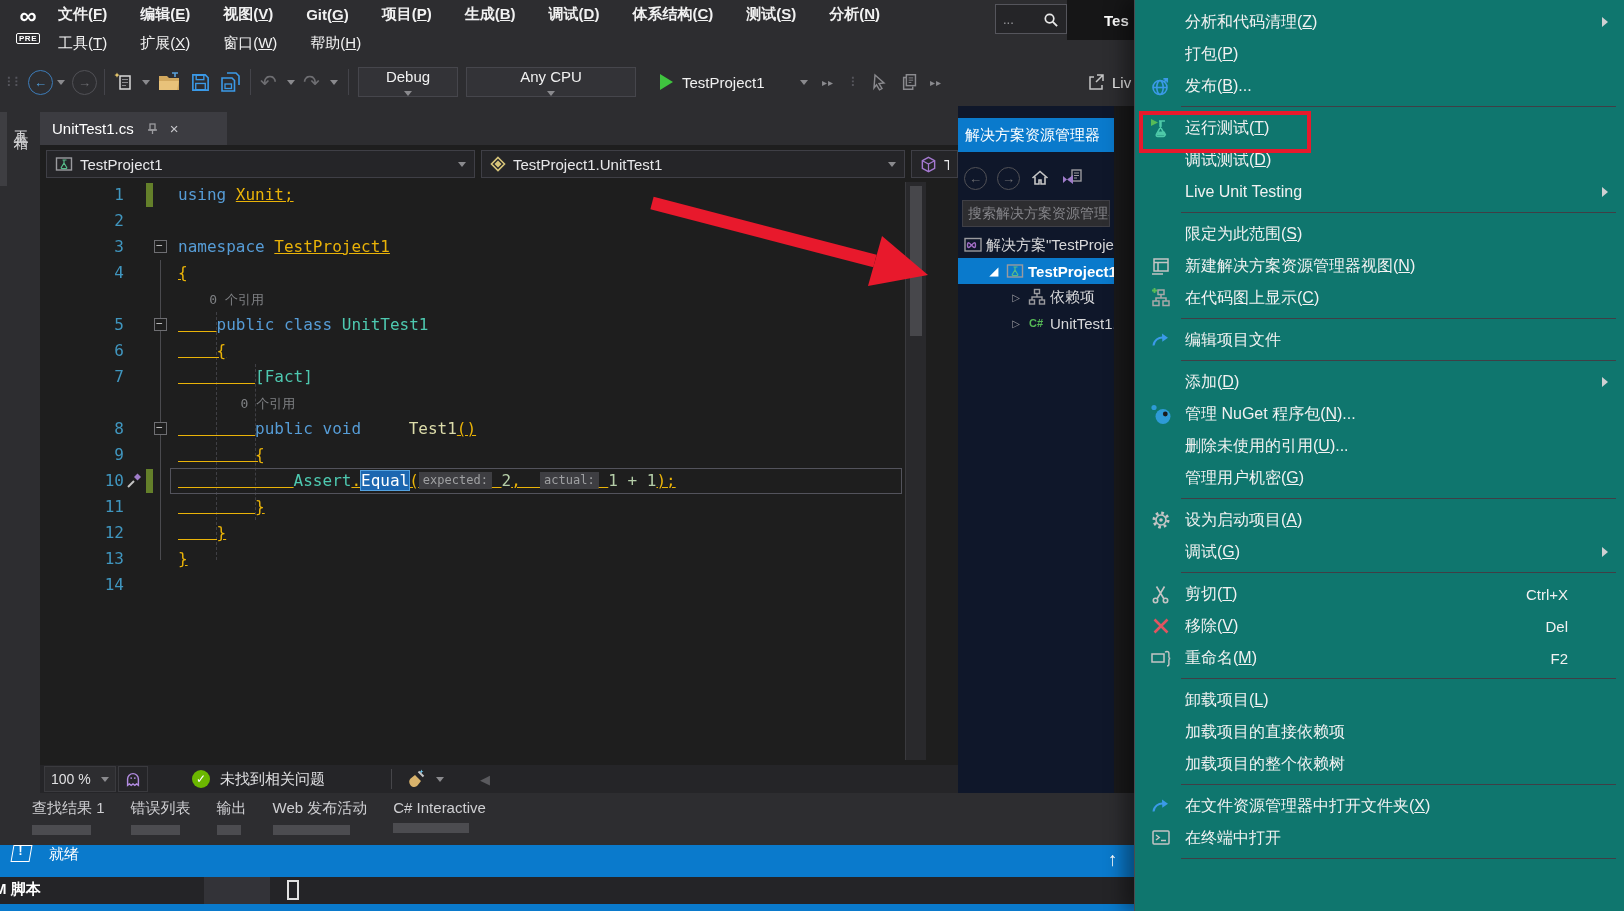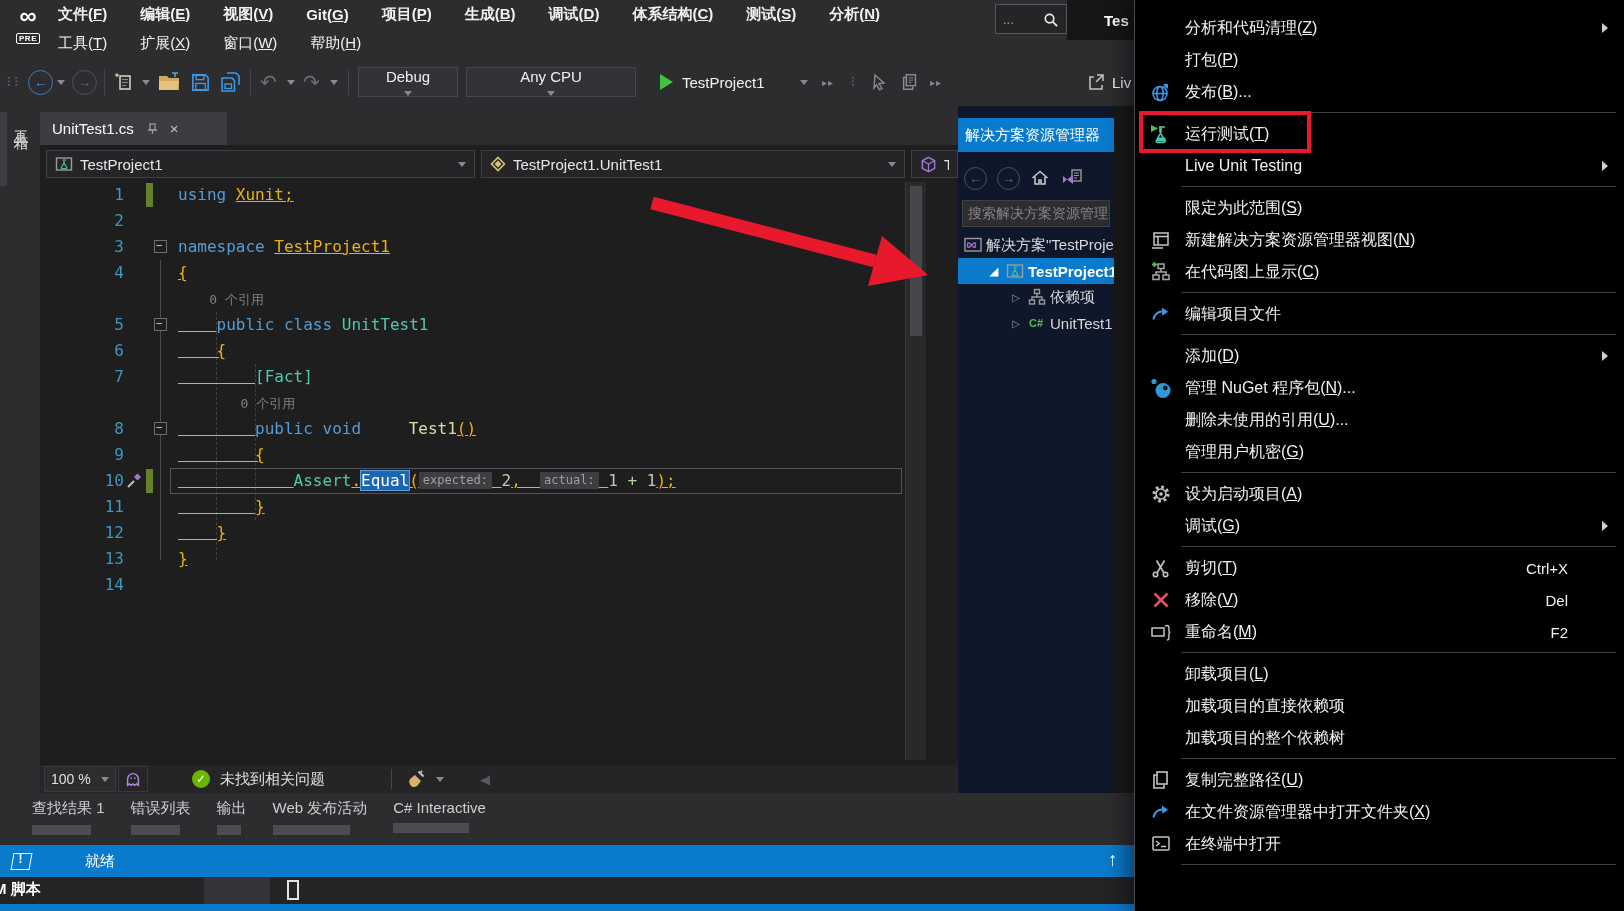--- a/index.html
+++ b/index.html
@@ -105,36 +105,36 @@
   .tw.exp{color:#fff;font-size:11px;}
   .ticon{width:22px;flex:none;display:flex;justify-content:center;}
   .tlabel{margin-left:2px;}
 
   
   .bpanel{left:0;top:793px;width:1134px;height:52px;background:#2d2d30;}
   .btabs{position:absolute;left:32px;top:6px;display:flex;gap:26px;}
   .btab{display:flex;flex-direction:column;gap:7px;}
   .btab span{font-size:15px;color:#cfcfd2;white-space:nowrap;}
   .btab i{display:block;height:10px;background:#4c4c50;width:82%;}
-  .statusbar{left:0;top:845px;width:1134px;height:32px;background:#0a7acc;display:flex;align-items:center;gap:36px;}
+  .statusbar{left:0;top:845px;width:1134px;height:32px;background:#0a7acc;display:flex;}
   .sbicon{width:17px;height:15px;border:1.7px solid #fff;transform:skewX(-10deg);margin-left:12px;position:relative;}
   .sbicon::after{content:"!";position:absolute;left:5px;top:-2px;font-size:12px;font-weight:bold;color:#fff;transform:skewX(10deg);}
   .sbtext{font-size:15px;color:#fff;margin-left:18px;}
   .uparrow{position:absolute;left:1108px;top:4px;color:#fff;font-size:19px;font-weight:bold;}
   .uparrow::before{content:"\2191";}
   .taskrow{left:0;top:877px;width:1134px;height:27px;background:#242427;overflow:hidden;}
   .taskrow .lbl{position:absolute;left:-6px;top:3px;font-size:15px;font-weight:bold;color:#fff;}
   .taskrow .blk{position:absolute;left:204px;top:0;width:66px;height:27px;background:#333338;}
   .taskrow .cursor{position:absolute;left:287px;top:3px;width:12px;height:20px;border:2px solid #e2e2e2;box-sizing:border-box;}
   .bluestrip{left:0;top:904px;width:1134px;height:7px;background:#0a7acc;}
   .gapcol{left:1114px;top:106px;width:20px;height:687px;background:#19191a;}
 
   
-  .ctxmenu{left:1134px;top:0;width:490px;height:911px;background:#000000;border-left:1px solid #4a4a50;
-           box-shadow:-10px 0 18px rgba(0,0,0,.4);z-index:50;padding-top:12px;box-sizing:border-box;overflow:hidden;}
+  .ctxmenu{left:1134px;top:0;width:490px;height:911px;background:#0f766e;border-left:1px solid #4a4a50;
+           box-shadow:-10px 0 18px rgba(0,0,0,.4);z-index:50;padding-top:6px;box-sizing:border-box;overflow:hidden;}
   .ctx-item{height:32px;display:flex;align-items:center;position:relative;padding:0 12px 0 50px;font-size:16px;color:#f1f1f1;}
   .mi-icon{position:absolute;left:9px;top:5px;width:34px;display:flex;justify-content:center;}
   .mi-label{white-space:nowrap;overflow:hidden;}
   .mi-shortcut{position:absolute;right:56px;font-size:15px;color:#f1f1f1;}
   .mi-arrow{position:absolute;right:16px;width:0;height:0;border-top:5px solid transparent;
             border-bottom:5px solid transparent;border-left:6px solid #d0d0d2;}
   .ctx-sep{height:1px;background:#3f3f46;margin:4px 8px 5px 46px;}
 
   
   .annbox{left:1139px;top:111px;width:172px;height:42px;border:4px solid #e8192c;box-sizing:border-box;z-index:60;}
@@ -635,20 +635,26 @@
           <polygon points="1,2 8,5.5 1,9" fill="#57bb57"></polygon>
           <path d="M9 4h6M10 4v5.2l4.6 8.2c.6 1-.1 2.1-1.3 2.1H7.7c-1.2 0-1.9-1.1-1.3-2.1L11 9.2V4" fill="none" stroke="#4ec9a8" stroke-width="1.5"></path>
           <path d="M8.4 14.5h6.2l1.5 2.9c.3.6-.1 1.1-.8 1.1H7.7c-.7 0-1.1-.5-.8-1.1z" fill="#4ec9a8"></path>
         </svg>
       </span>
       <span class="mi-label">运行测试(<u>T</u>)</span>
       <span class="mi-shortcut"></span>
 
     </div>
 
+    <div class="ctx-item">
+
+      <span class="mi-label">调试测试(<u>D</u>)</span>
+      <span class="mi-shortcut"></span>
+
+    </div>
 
     <div class="ctx-item">
 
       <span class="mi-label">Live Unit Testing</span>
       <span class="mi-shortcut"></span>
       <span class="mi-arrow"></span>
     </div>
 
     <div class="ctx-sep"></div>
 
@@ -821,31 +827,20 @@
 
     <div class="ctx-item">
 
       <span class="mi-label">加载项目的整个依赖树</span>
       <span class="mi-shortcut"></span>
 
     </div>
 
     <div class="ctx-sep"></div>
 
-    <div class="ctx-item">
-      <span class="mi-icon">
-        <svg width="22" height="22" viewBox="0 0 22 22">
-          <rect x="7" y="3" width="10" height="12" fill="none" stroke="#c5c5c5" stroke-width="1.6"></rect>
-          <path d="M7 6H4v13h10v-3" fill="none" stroke="#c5c5c5" stroke-width="1.6"></path>
-        </svg>
-      </span>
-      <span class="mi-label">复制完整路径(<u>U</u>)</span>
-      <span class="mi-shortcut"></span>
-
-    </div>
 
     <div class="ctx-item">
       <span class="mi-icon">
         <svg width="22" height="22" viewBox="0 0 22 22">
           <path d="M3.5 16.5c.5-5.5 5.5-8.5 10-7.8" fill="none" stroke="#3b9ae8" stroke-width="2"></path>
           <polygon points="12,4.5 18,8.7 12.3,12.8" fill="#3b9ae8"></polygon>
         </svg>
       </span>
       <span class="mi-label">在文件资源管理器中打开文件夹(<u>X</u>)</span>
       <span class="mi-shortcut"></span>

